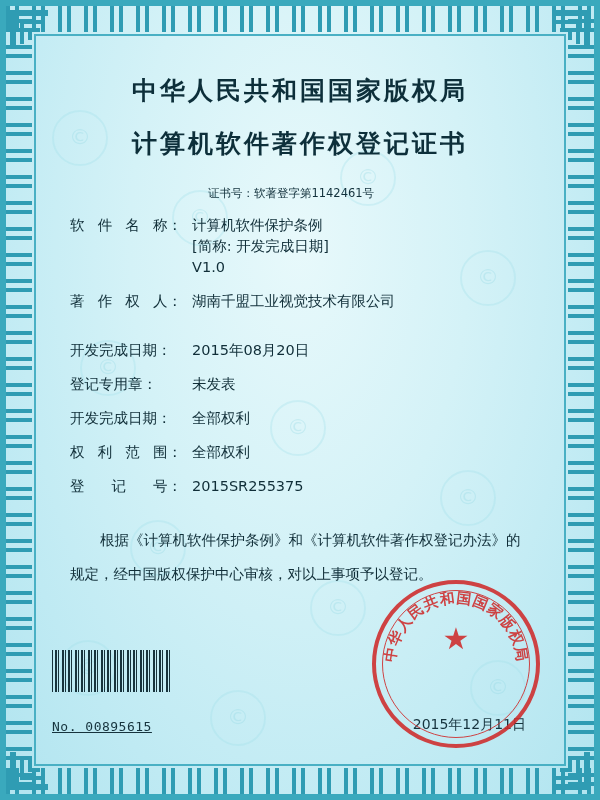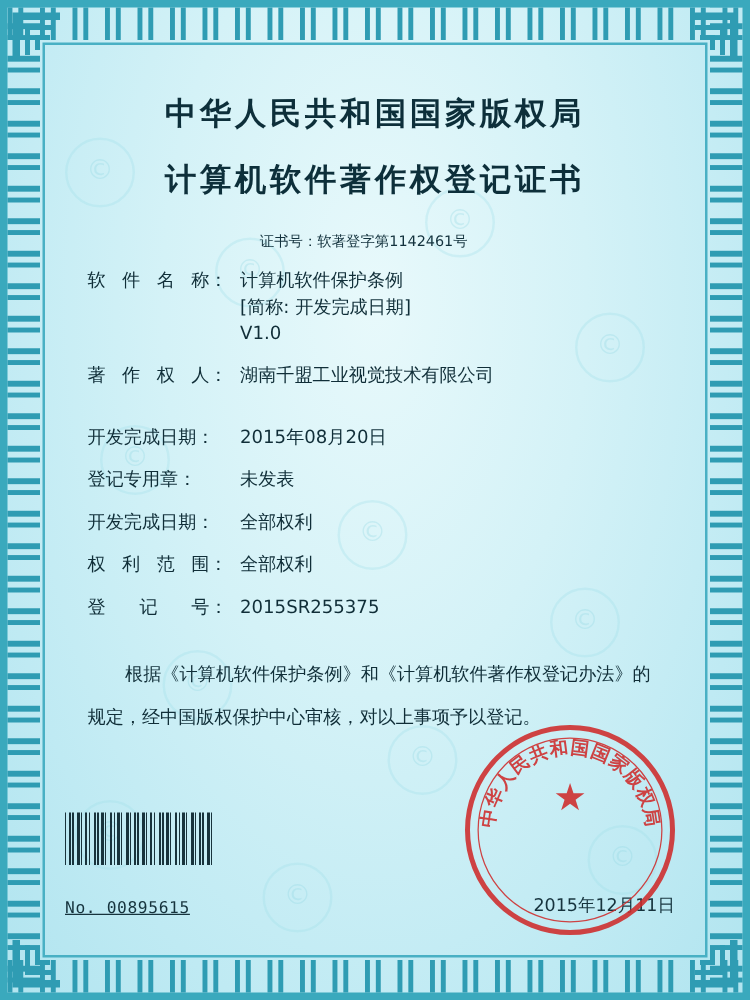--- a/index.html
+++ b/index.html
@@ -197,21 +197,21 @@
     bottom: 66px;
     font-size: 13px;
     color: #16333d;
     font-family: "DejaVu Sans Mono", monospace;
     letter-spacing: 0.5px;
     text-decoration: underline;
   }
 
   .issue-date {
     position: absolute;
-    right: 60px;
+    right: 74px;
     bottom: 66px;
     font-size: 14px;
     color: #16333d;
     font-family: "DejaVu Sans", sans-serif;
   }
 
   
   .seal {
     position: absolute;
     right: 60px;

